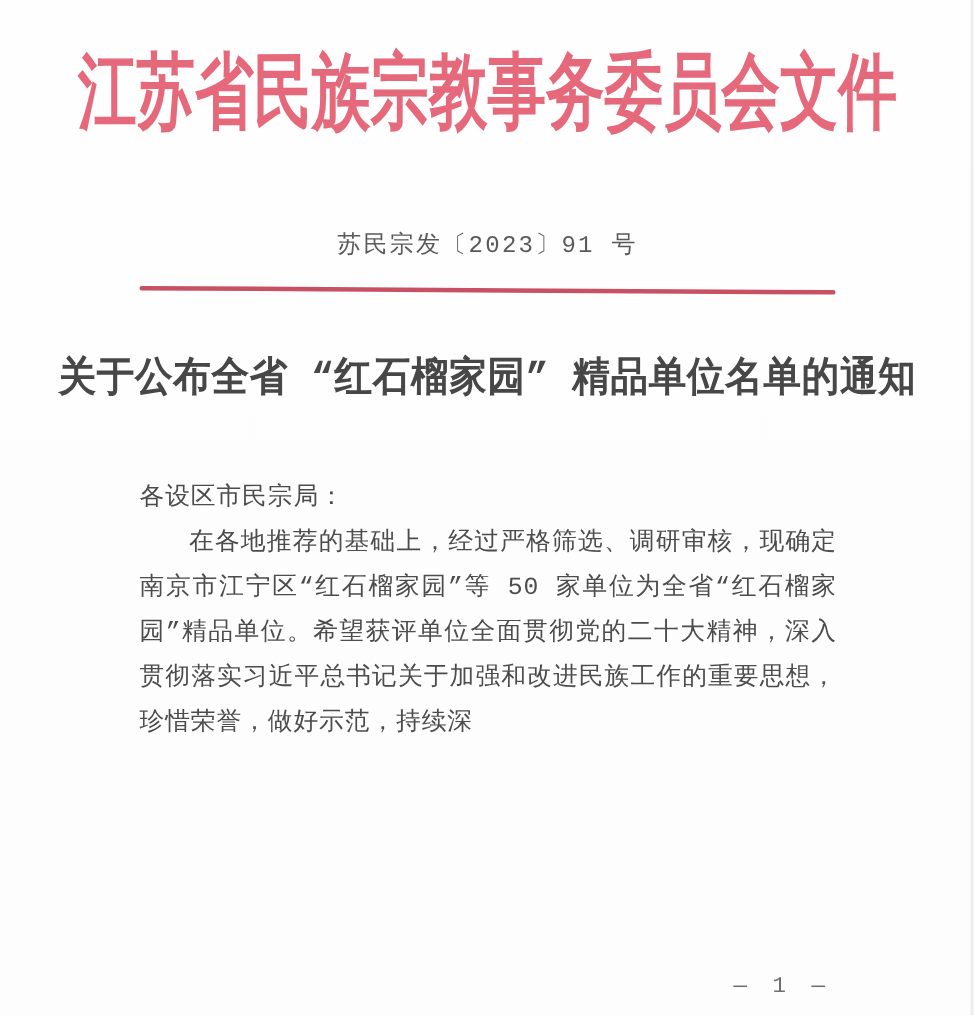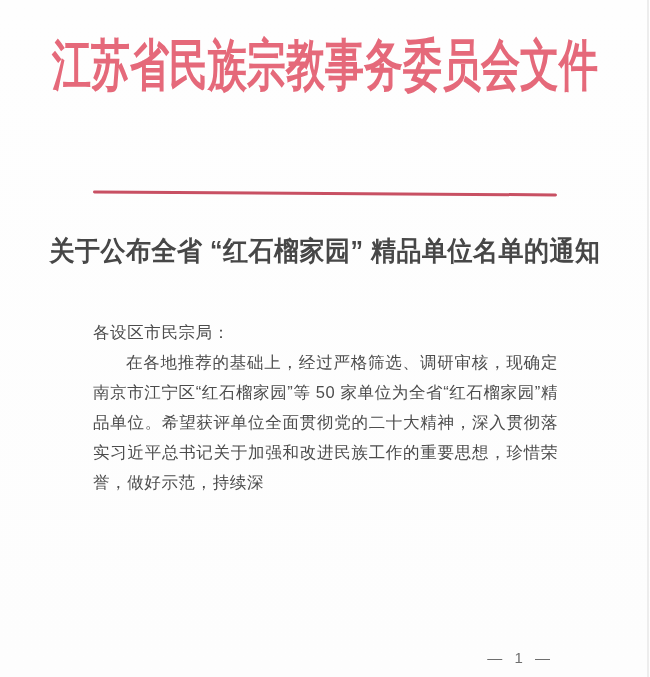--- a/index.html
+++ b/index.html
@@ -6,21 +6,21 @@
     margin: 0;
     padding: 0;
     background: #ffffff;
   }
   .page {
     position: relative;
     width: 650px;
     height: 677px;
     background: linear-gradient(180deg, #fefefe 0%, #fdfdfd 100%);
     overflow: hidden;
-    font-family: Liberation Sans, sans-serif;
+    font-family: Liberation Mono, monospace;
   }
   
   .scan-edge {
     position: absolute;
     top: 0;
     bottom: 0;
     right: 1px;
     width: 2px;
     background: #ededed;
   }
@@ -113,20 +113,21 @@
 </style>
 </head>
 <body>
 
 <div class="page">
 
   <div class="scan-edge"></div>
 
   <div class="red-header">江苏省民族宗教事务委员会文件</div>
 
+  <div class="doc-number">苏民宗发〔2023〕91 号</div>
 
   <div class="red-line"></div>
 
   <div class="notice-title">关于公布全省 “红石榴家园” 精品单位名单的通知</div>
 
   <div class="doc-body">
     <p class="salutation">各设区市民宗局：</p>
     <p class="para">在各地推荐的基础上，经过严格筛选、调研审核，现确定南京市江宁区“红石榴家园”等 50 家单位为全省“红石榴家园”精品单位。希望获评单位全面贯彻党的二十大精神，深入贯彻落实习近平总书记关于加强和改进民族工作的重要思想，珍惜荣誉，做好示范，持续深</p>
   </div>
 

